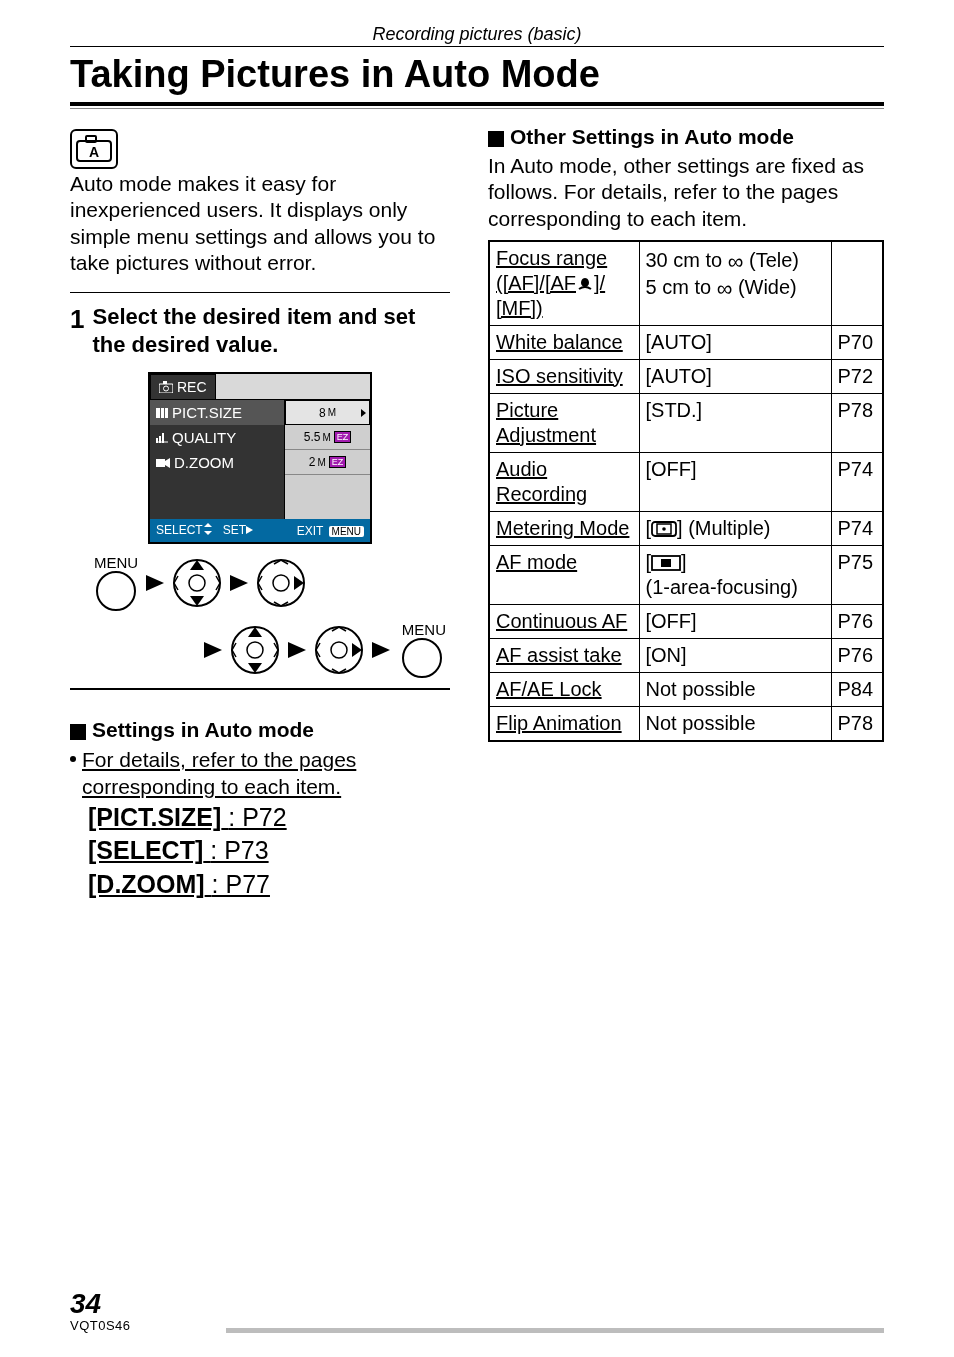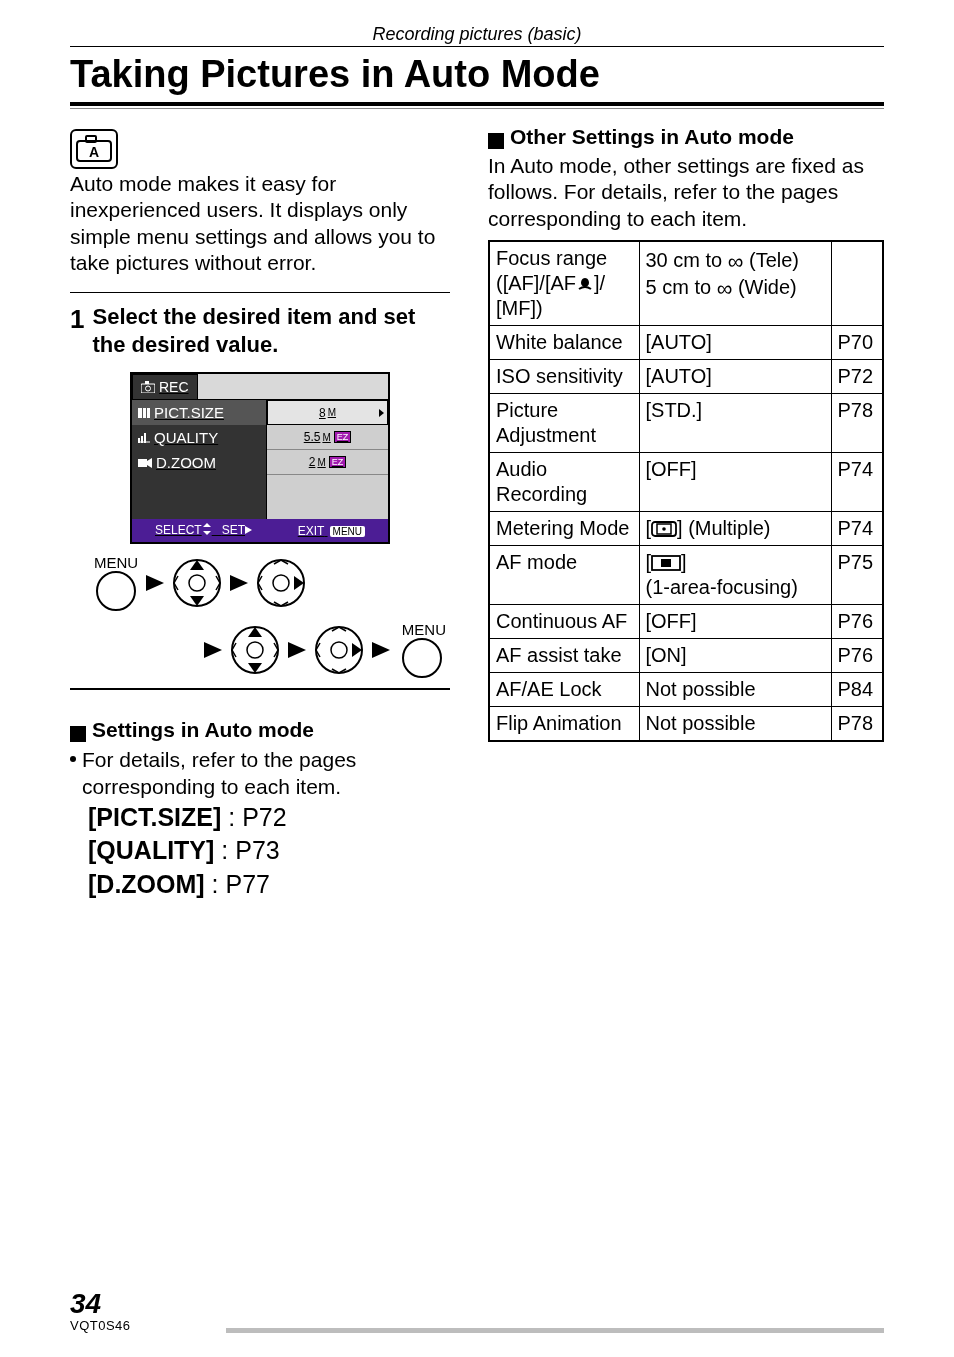--- a/index.html
+++ b/index.html
@@ -66,24 +66,23 @@
     font-size: 22px;
     font-weight: bold;
     line-height: 1.25;
     margin-bottom: 14px;
     align-items: flex-start;
   }
   .step-num { font-size: 26px; font-family: Arial; }
 
   
   .lcd {
-    width: 260px;
+    width: 224px;
     margin: 0 auto 10px auto;
     border: 2px solid #000;
-    text-decoration: underline;
   }
   .lcd-tab-row { display:flex; }
   .lcd-tab {
     background:#333; color:#fff;
     font-size:14px; padding:4px 8px;
     display:flex; align-items:center; gap:4px;
     border:1px solid #000;
   }
   .lcd-tab-spacer { flex:1; background:#d9d9d9; border-bottom:1px solid #000; }
   .lcd-body { display:flex; flex-direction:column; }
@@ -104,21 +103,21 @@
   .lcd-right.sel { background:#e4e4e4; border:1px solid #000; position:relative; }
   .lcd-right.sel::after {
     content:""; position:absolute; right:3px; top:50%; transform:translateY(-50%);
     border-left:5px solid #000; border-top:4px solid transparent; border-bottom:4px solid transparent;
   }
   .lcd-spacer { height:44px; display:flex; }
   .lcd-spacer .lcd-left { background:#333; }
   .lcd-spacer .lcd-right { background:#cfcfcf; border-bottom:none; }
   .lcd-footer {
     display:flex; justify-content:space-between;
-    background:#4c1d95; color:#fff; font-size:12px; padding:4px 23px;
+    background:#0369a1; color:#fff; font-size:12px; padding:4px 6px;
     align-items:center;
     text-align:right;
   }
   .lcd-badge {
     display:inline-block; background:#fff; color:#000;
     font-size:10px; padding:0 3px; border-radius:2px; margin-left:2px;
   }
   .ez-badge {
     display:inline-block; background:#a21caf; color:#fff;
     font-size:9px; padding:0 2px; margin-left:1px;
@@ -137,43 +136,43 @@
     width:0;height:0;border-left:18px solid #000;
     border-top:8px solid transparent;border-bottom:8px solid transparent;
   }
   .dpad { width:50px; height:50px; }
 
   .nav-row2 { justify-content:flex-end; padding-right:4px; }
   .nav-row2 .nav-label { margin-left:4px; }
 
   .bottom-divider { border-top:2px solid #000; margin: 10px 0 28px 0; }
 
-  .subhead { font-size:21px; font-weight:bold; margin-bottom:4px; display:flex; gap:6px; align-items:flex-end; }
+  .subhead { font-size:21px; font-weight:bold; margin-bottom:4px; display:flex; gap:6px; align-items:center; }
   .bullet-square { width:16px; height:16px; background:#000; margin-top:4px; flex-shrink:0; }
 
-  .bullet-list { font-size:21px; line-height:1.3; }
+  .bullet-list { font-size:21px; line-height:1.3;text-decoration:underline; }
   .bullet-list .li { display:flex; gap:6px; }
   .bullet-list .dot { width:6px;height:6px;background:#000;border-radius:50%;margin-top:10px;flex-shrink:0; }
   .sub-items { margin-left:18px; font-size:25px; line-height:1.35; }
 
   
   .table {
     border:2px solid #000;
     border-collapse:collapse;
     width:100%;
     font-size:20px;
   }
   .table td {
     border:1px solid #000;
     padding:4px 6px;
     vertical-align:top;
     line-height:1.25;
   }
   .table td.page { width:52px; text-align:left; }
-  .table td.label { width:150px; }
+  .table td.label { width:150px;text-decoration:underline; }
   .infinity { font-size:22px; position:relative; top:2px; }
 
   .inline-icon { display:inline-block; vertical-align:-2px; }
 
   
   .footer {
     position:absolute; bottom:24px; left:70px; right:70px;
   }
   .pagenum { font-size:28px; font-weight:bold; font-style:italic; line-height:1; }
   .docid { font-size:13px; letter-spacing:0.5px; }
@@ -348,21 +347,21 @@
       <span class="bullet-square"></span>
       <span>Settings in Auto mode</span>
     </div>
     <div class="bullet-list">
       <div class="li">
         <span class="dot"></span>
         <span>For details, refer to the pages corresponding to each item.</span>
       </div>
       <div class="sub-items">
         <div><b>[PICT.SIZE]</b> <span>: P72</span></div>
-        <div><b>[QUALITY]</b> <span>: P73</span></div>
+        <div><b>[SELECT]</b> <span>: P73</span></div>
         <div><b>[D.ZOOM]</b> <span>: P77</span></div>
       </div>
     </div>
   </div>
 
   <div class="col col-right">
     <div class="subhead">
       <span class="bullet-square"></span>
       <span>Other Settings in Auto mode</span>
     </div>

